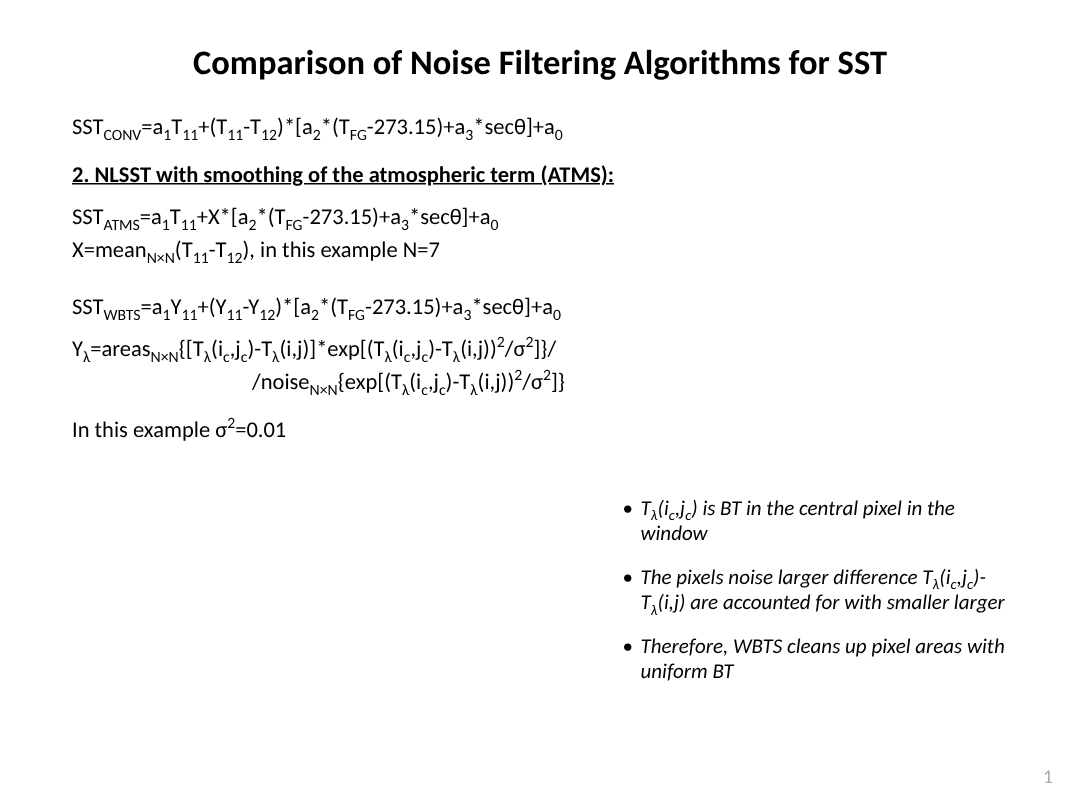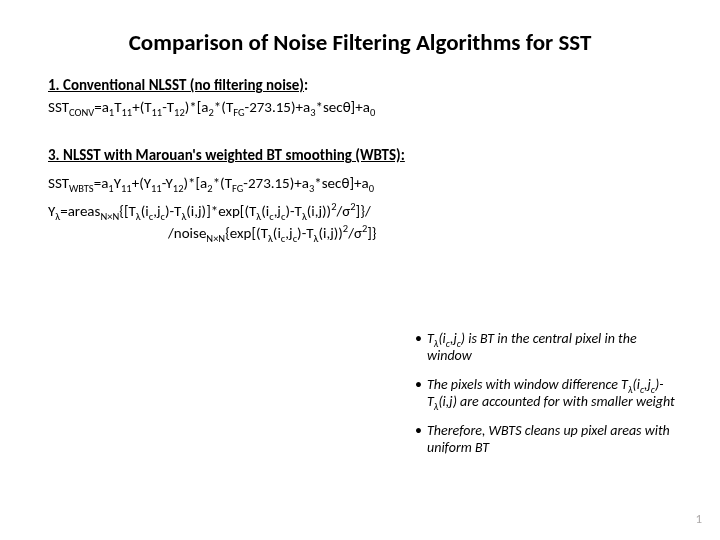--- a/index.html
+++ b/index.html
@@ -69,61 +69,67 @@
   .indent2 {
     padding-left: 120px;
   }
 </style>
 </head>
 <body>
 
 <div class="slide">
   <div class="title">Comparison of Noise Filtering Algorithms for SST</div>
 
-  <div class="sect">
-    <span class="heading underline">1. Conventional NLSST (no filtering noise)</span><span class="heading">:</span>
-  </div>
   <div class="formula">
     <span>SST</span><sub>CONV</sub><span>=a</span><sub>1</sub><span>T</span><sub>11</sub><span>+(T</span><sub>11</sub><span>-T</span><sub>12</sub><span>)*[a</span><sub>2</sub><span>*(T</span><sub>FG</sub><span>-273.15)+a</span><sub>3</sub><span>*secθ]+a</span><sub>0</sub>
   </div>
 
   <div class="gap"></div>
 
+  <div class="sect">
+    <span class="heading underline">2. NLSST with smoothing of the atmospheric term (ATMS):</span>
+  </div>
   <div class="gap-sm"></div>
+  <div class="formula">
+    <span>SST</span><sub>ATMS</sub><span>=a</span><sub>1</sub><span>T</span><sub>11</sub><span>+X*[a</span><sub>2</sub><span>*(T</span><sub>FG</sub><span>-273.15)+a</span><sub>3</sub><span>*secθ]+a</span><sub>0</sub>
+  </div>
+  <div class="formula">
+    <span>X=mean</span><sub>N×N</sub><span>(T</span><sub>11</sub><span>-T</span><sub>12</sub><span>)</span><span>, in this example N=7</span>
+  </div>
 
   <div class="gap"></div>
 
-  <div class="sect">
-    <span class="heading underline">3. NLSST with Marouan's weighted BT smoothing (WBTS):</span>
-  </div>
   <div class="gap-sm"></div>
   <div class="formula">
     <span>SST</span><sub>WBTS</sub><span>=a</span><sub>1</sub><span>Y</span><sub>11</sub><span>+(Y</span><sub>11</sub><span>-Y</span><sub>12</sub><span>)*[a</span><sub>2</sub><span>*(T</span><sub>FG</sub><span>-273.15)+a</span><sub>3</sub><span>*secθ]+a</span><sub>0</sub>
   </div>
   <div class="gap-sm"></div>
   <div class="formula">
     <span>Y</span><sub>λ</sub><span>=areas</span><sub>N×N</sub><span>{[T</span><sub>λ</sub><span>(i</span><sub>c</sub><span>,j</span><sub>c</sub><span>)-T</span><sub>λ</sub><span>(i,j)]*exp[(T</span><sub>λ</sub><span>(i</span><sub>c</sub><span>,j</span><sub>c</sub><span>)-T</span><sub>λ</sub><span>(i,j))</span><sup>2</sup><span>/σ</span><sup>2</sup><span>]}/</span>
   </div>
   <div class="formula indent2">
     <span>/noise</span><sub>N×N</sub><span>{exp[(T</span><sub>λ</sub><span>(i</span><sub>c</sub><span>,j</span><sub>c</sub><span>)-T</span><sub>λ</sub><span>(i,j))</span><sup>2</sup><span>/σ</span><sup>2</sup><span>]}</span>
   </div>
   <div class="gap"></div>
+  <div class="formula">
+    <span>In this example σ</span><sup>2</sup><span>=0.01</span>
+  </div>
 </div>
 
 <div class="notes">
   <div class="bullet">
     <div class="dot">•</div>
     <div>
       <span>T</span><sub>λ</sub><span>(i</span><sub>c</sub><span>,j</span><sub>c</sub><span>) is BT in the central pixel in the window</span>
     </div>
   </div>
   <div class="bullet">
     <div class="dot">•</div>
     <div>
-      <span>The pixels with window difference T</span><sub>λ</sub><span>(i</span><sub>c</sub><span>,j</span><sub>c</sub><span>)-T</span><sub>λ</sub><span>(i,j) are accounted for with smaller weight</span>
+      <span>The pixels noise larger difference T</span><sub>λ</sub><span>(i</span><sub>c</sub><span>,j</span><sub>c</sub><span>)-T</span><sub>λ</sub><span>(i,j) are accounted for with smaller larger</span>
     </div>
   </div>
   <div class="bullet">
     <div class="dot">•</div>
     <div>Therefore, WBTS cleans up pixel areas with uniform BT</div>
   </div>
 </div>
 
 <div class="pagenum">1</div>
 

